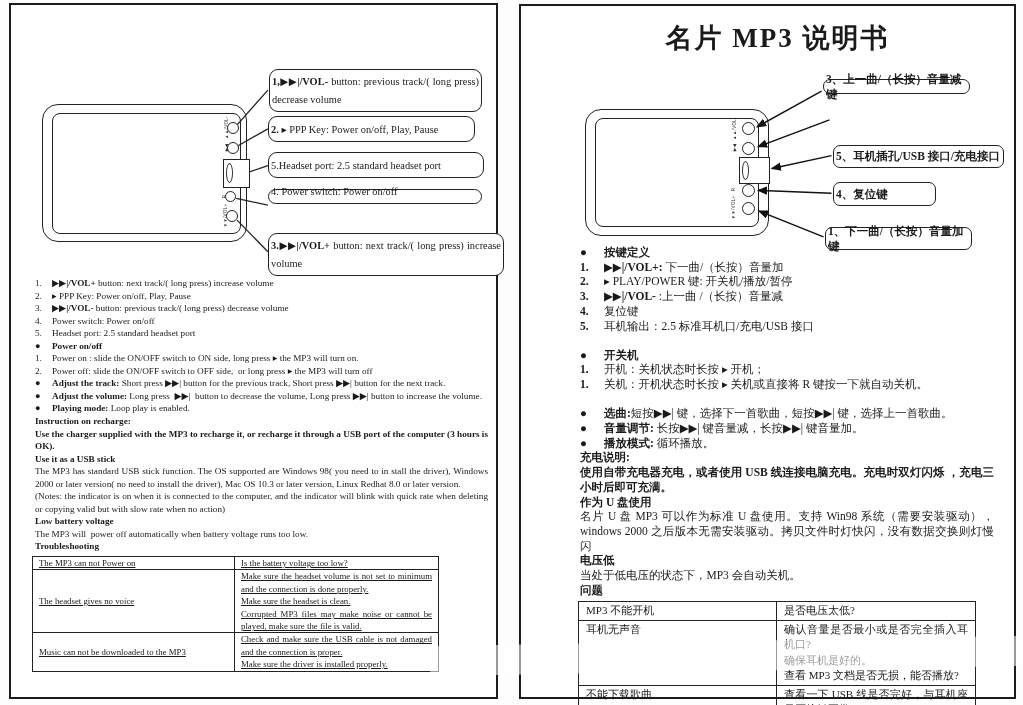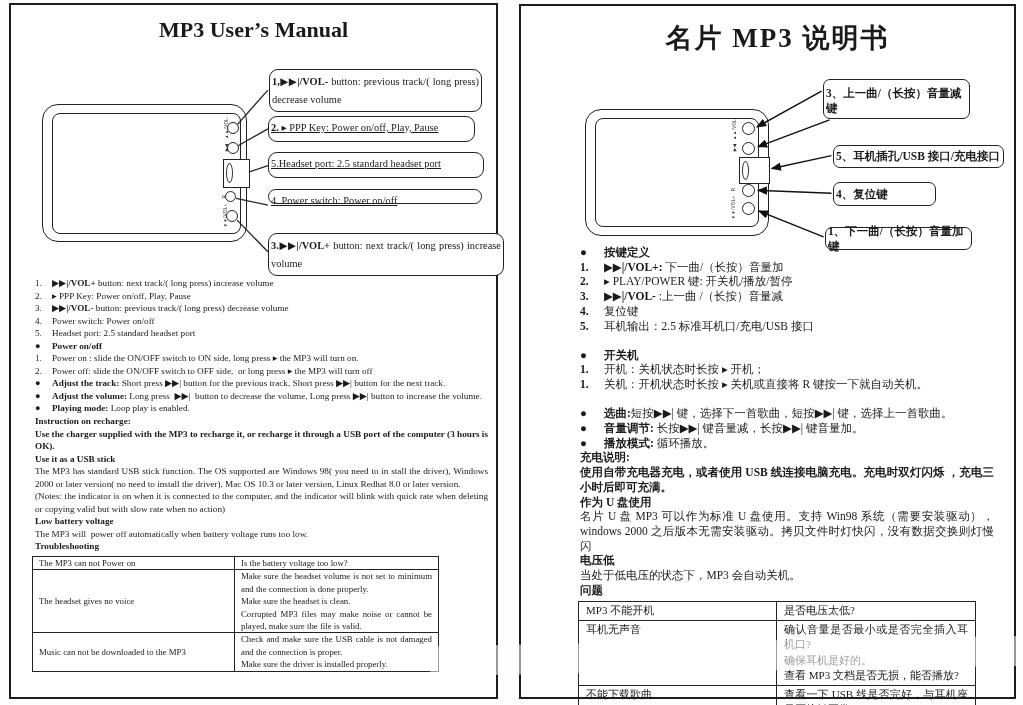--- a/index.html
+++ b/index.html
@@ -24,56 +24,55 @@
   .vl { position:absolute; width:36px; font-size:4.5px; letter-spacing:.3px; color:#333;
         text-align:center; transform:rotate(-90deg); z-index:5;
         font-family:"Liberation Sans","DejaVu Sans",sans-serif; }
 
   svg.lines { position:absolute; left:0; top:0; width:100%; height:100%; z-index:2; pointer-events:none; }
 
   
   .co { position:absolute; border:1.7px solid #222; border-radius:9px; background:#fff; z-index:6;
         padding:2px 2px; }
   .pageL .co { font-size:10.4px; line-height:18px; }
-  .pageL .co.one { display:flex; align-items:flex-start;text-decoration:underline; }
+  .pageL .co.one { display:flex; align-items:flex-end; }
   .pageL .co.two { text-align:justify; padding-top:3px; }
   .pageR .co { font-size:11.5px; font-weight:bold; display:flex; align-items:center; border-radius:7px; }
 
   
   .body { position:absolute; z-index:5; }
   .pageL .body { left:24px; top:272px; width:453px; font-size:9.2px; line-height:12.55px; }
   .pageR .body { left:59px; top:239px; width:414px; font-size:11.5px; line-height:14.7px; }
   .ln { display:flex; }
   .mk { flex:none; }
   .pageL .mk { width:17px; }
   .pageR .mk { width:24px; font-weight:bold; }
   .ct { flex:1; }
   .para { text-align:justify; }
   .sp { height:14.5px; }
 
   
   table.tbl { border-collapse:collapse; table-layout:fixed; }
   table.tbl td { border:1.2px solid #222; vertical-align:middle; }
-  .pageL table.tbl { margin-left:-3px; width:407px; margin-top:3px; }
+  .pageL table.tbl { margin-left:-3px; width:407px; margin-top:3px;text-decoration:underline; }
   .pageL table.tbl td { font-size:8.8px; line-height:12.4px; padding:0 6px; }
   .pageL td.c1 { width:202px; }
   .pageR table.tbl { margin-left:-2px; width:398px; margin-top:4px; }
   .pageR table.tbl td { font-size:11px; line-height:15.4px; padding:1px 7px; vertical-align:top; }
   .pageR td.c1 { width:198px; }
   .c2 div { text-align:justify; }
 
   .wm { position:absolute; background:rgba(255,255,255,.55); z-index:9; }
 </style>
 </head>
 <body>
 
 <div class="canvas">
 
   <div class="page pageL">
-    <div class="title">MP3 User’s Manual</div>
 
     <div class="dev-outer" style="left:31px;top:99px;width:205px;height:138px;"></div>
     <div class="dev-inner" style="left:41px;top:108px;width:189px;height:121px;"></div>
     <span class="vl" style="left:197px;top:120px;">▲▲/VOL-</span>
     <span class="vl" style="left:197px;top:140px;">▶◀</span>
     <span class="vl" style="left:195px;top:189px;">R</span>
     <span class="vl" style="left:196px;top:208px;">▼▼/VOL+</span>
     <div class="btn" style="left:216px;top:117px;width:12px;height:12px;"></div>
     <div class="btn" style="left:216px;top:137px;width:12px;height:12px;"></div>
     <div class="port" style="left:212px;top:154px;width:27px;height:29px;">
@@ -207,21 +206,21 @@
           <path d="M0,0 L7.5,3 L0,6 z" fill="#111"></path>
         </marker>
       </defs>
       <line x1="303" y1="85" x2="238" y2="121" stroke="#111" stroke-width="1.4" marker-end="url(#ah)"></line>
       <line x1="311" y1="114" x2="239" y2="141" stroke="#111" stroke-width="1.4" marker-end="url(#ah)"></line>
       <line x1="313" y1="150" x2="253" y2="163" stroke="#111" stroke-width="1.4" marker-end="url(#ah)"></line>
       <line x1="313" y1="188" x2="239" y2="185" stroke="#111" stroke-width="1.4" marker-end="url(#ah)"></line>
       <line x1="305" y1="232" x2="240" y2="206" stroke="#111" stroke-width="1.4" marker-end="url(#ah)"></line>
     </svg>
 
-    <div class="co" style="left:302px;top:73px;width:147px;height:40px;align-items:flex-end;">
+    <div class="co" style="left:302px;top:73px;width:147px;height:15px;">
         <span>3、上一曲/（长按）音量减键</span>
       </div>
     <div class="co" style="left:312px;top:139px;width:171px;height:23px;">
         <span>5、耳机插孔/USB 接口/充电接口</span>
       </div>
     <div class="co" style="left:312px;top:176px;width:103px;height:24px;">
         <span>4、复位键</span>
       </div>
     <div class="co" style="left:304px;top:221px;width:147px;height:23px;align-items:center;">
         <span>1、下一曲/（长按）音量加键</span>

